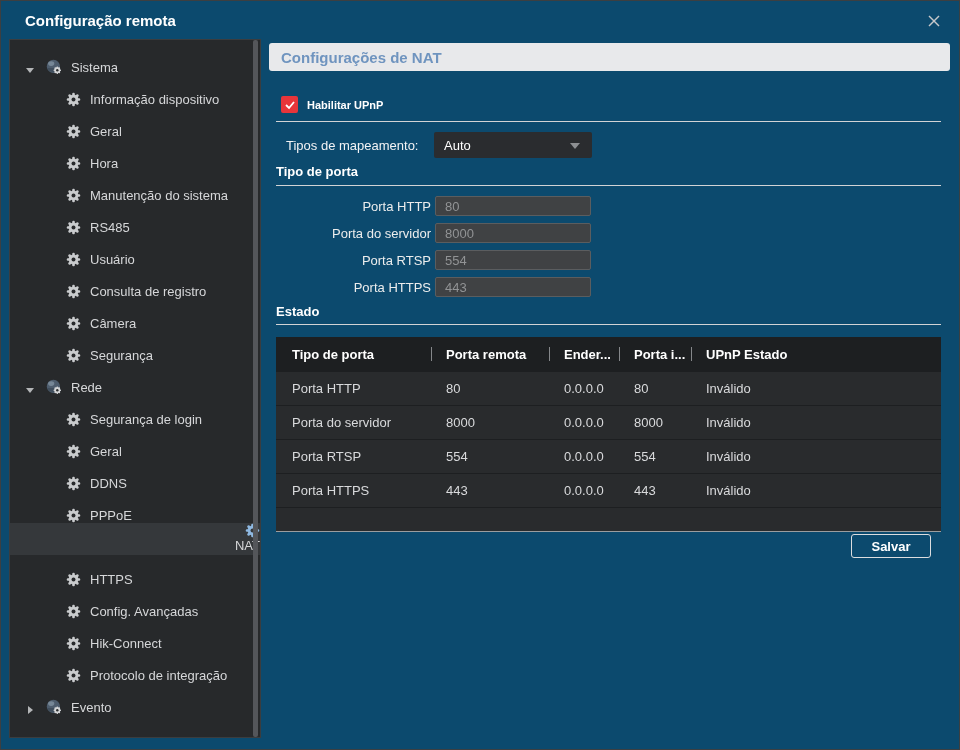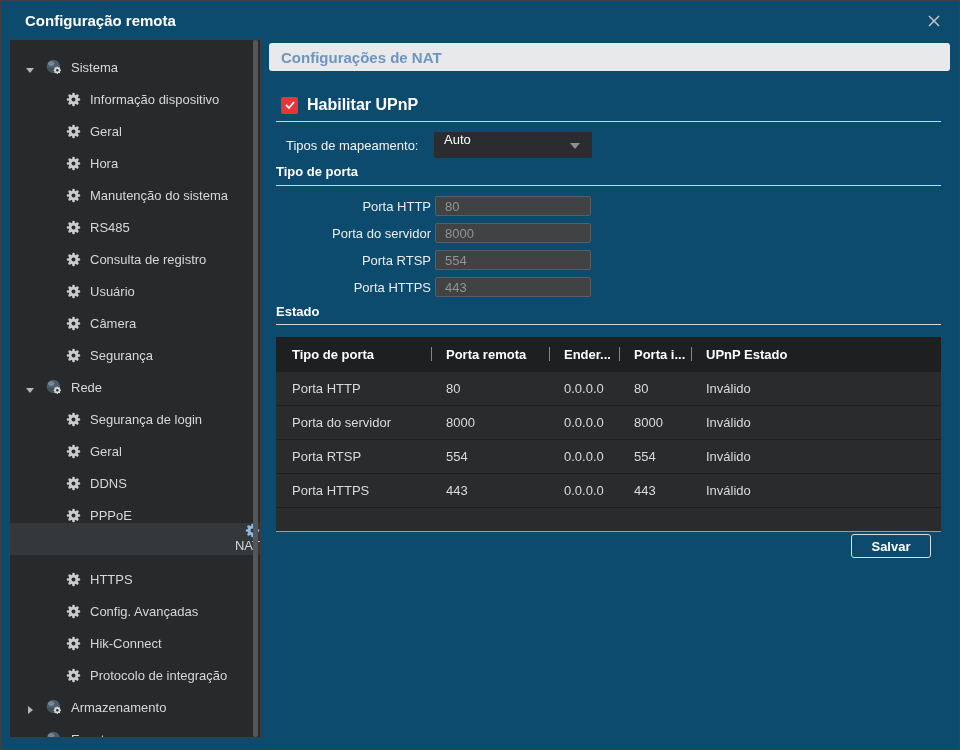--- a/index.html
+++ b/index.html
@@ -29,25 +29,25 @@
   .tree-row.child .node-icon{margin-left:56px;}
   .tree-label{margin-left:9px;font-size:13px;color:#d6d7d9;white-space:nowrap;}
   
   .main{position:absolute;left:268px;top:0;width:682px;height:100%;}
   .section-header{position:absolute;left:0;top:42px;width:681px;height:28px;box-sizing:border-box;
     background:#e8e9eb;border-radius:3px;display:flex;align-items:center;}
   .section-header span{margin-left:12px;font-size:15px;font-weight:bold;color:#6f94bf;}
   .upnp-row{position:absolute;left:12px;top:95px;display:flex;align-items:center;cursor:pointer;}
   .checkbox{width:17px;height:17px;background:var(--accent-red,#e8353a);border-radius:2px;
     display:flex;align-items:center;justify-content:center;flex:none;}
-  .upnp-row label{margin-left:9px;font-size:16px;font-weight:bold;color:#fff;cursor:pointer;}
+  .upnp-row label{margin-left:9px;font-size:11px;font-weight:bold;color:#fff;cursor:pointer;}
   .divider{position:absolute;left:7px;width:665px;height:1px;background:#d2d3d5;}
   .map-label{position:absolute;left:17px;top:137px;font-size:13px;color:#f2f3f5;}
   .dropdown{position:absolute;left:165px;top:131px;width:158px;height:26px;box-sizing:border-box;
-    background:#2a2c2f;border-radius:2px;display:flex;cursor:pointer;}
+    background:#2a2c2f;border-radius:2px;display:flex;align-items:center;cursor:pointer;}
   .dropdown .value{margin-left:10px;font-size:13px;color:#fff;}
   .dropdown .caret{position:absolute;right:12px;top:11px;width:0;height:0;
     border-left:5px solid transparent;border-right:5px solid transparent;border-top:6px solid #8d8f92;}
   .group-title{position:absolute;left:7px;font-size:13px;font-weight:bold;color:#fff;}
   .port-row{position:absolute;height:20px;display:flex;align-items:center;}
   .port-label{width:155px;text-align:right;font-size:13px;color:#eceded;flex:none;}
   .port-input{margin-left:4px;width:156px;height:20px;box-sizing:border-box;background:#404244;
     border:1px solid #5b5d5f;border-radius:2px;color:#919395;font-size:13px;padding:0 0 0 9px;
     font-family:"Liberation Sans",sans-serif;}
   
@@ -183,36 +183,36 @@
               <g fill="#c9cbcd">
                 <rect x="6.6" y="0.8" width="2.8" height="14.4" rx="1.2"></rect>
                 <rect x="6.6" y="0.8" width="2.8" height="14.4" rx="1.2" transform="rotate(45 8 8)"></rect>
                 <rect x="6.6" y="0.8" width="2.8" height="14.4" rx="1.2" transform="rotate(90 8 8)"></rect>
                 <rect x="6.6" y="0.8" width="2.8" height="14.4" rx="1.2" transform="rotate(135 8 8)"></rect>
                 <circle cx="8" cy="8" r="5.2"></circle>
               </g>
               <circle cx="8" cy="8" r="2.1" fill="#27292b"></circle>
             </svg>
           </span>
+          <span class="tree-label">Usuário</span>
+        </div>
+        <div class="tree-row child">
+          <span class="node-icon">
+            <svg width="15" height="15" viewBox="0 0 16 16">
+              <g fill="#c9cbcd">
+                <rect x="6.6" y="0.8" width="2.8" height="14.4" rx="1.2"></rect>
+                <rect x="6.6" y="0.8" width="2.8" height="14.4" rx="1.2" transform="rotate(45 8 8)"></rect>
+                <rect x="6.6" y="0.8" width="2.8" height="14.4" rx="1.2" transform="rotate(90 8 8)"></rect>
+                <rect x="6.6" y="0.8" width="2.8" height="14.4" rx="1.2" transform="rotate(135 8 8)"></rect>
+                <circle cx="8" cy="8" r="5.2"></circle>
+              </g>
+              <circle cx="8" cy="8" r="2.1" fill="#27292b"></circle>
+            </svg>
+          </span>
           <span class="tree-label">Consulta de registro</span>
-        </div>
-        <div class="tree-row child">
-          <span class="node-icon">
-            <svg width="15" height="15" viewBox="0 0 16 16">
-              <g fill="#c9cbcd">
-                <rect x="6.6" y="0.8" width="2.8" height="14.4" rx="1.2"></rect>
-                <rect x="6.6" y="0.8" width="2.8" height="14.4" rx="1.2" transform="rotate(45 8 8)"></rect>
-                <rect x="6.6" y="0.8" width="2.8" height="14.4" rx="1.2" transform="rotate(90 8 8)"></rect>
-                <rect x="6.6" y="0.8" width="2.8" height="14.4" rx="1.2" transform="rotate(135 8 8)"></rect>
-                <circle cx="8" cy="8" r="5.2"></circle>
-              </g>
-              <circle cx="8" cy="8" r="2.1" fill="#27292b"></circle>
-            </svg>
-          </span>
-          <span class="tree-label">Usuário</span>
         </div>
         <div class="tree-row child">
           <span class="node-icon">
             <svg width="15" height="15" viewBox="0 0 16 16">
               <g fill="#c9cbcd">
                 <rect x="6.6" y="0.8" width="2.8" height="14.4" rx="1.2"></rect>
                 <rect x="6.6" y="0.8" width="2.8" height="14.4" rx="1.2" transform="rotate(45 8 8)"></rect>
                 <rect x="6.6" y="0.8" width="2.8" height="14.4" rx="1.2" transform="rotate(90 8 8)"></rect>
                 <rect x="6.6" y="0.8" width="2.8" height="14.4" rx="1.2" transform="rotate(135 8 8)"></rect>
                 <circle cx="8" cy="8" r="5.2"></circle>
@@ -383,39 +383,20 @@
                 <rect x="6.6" y="0.8" width="2.8" height="14.4" rx="1.2"></rect>
                 <rect x="6.6" y="0.8" width="2.8" height="14.4" rx="1.2" transform="rotate(45 8 8)"></rect>
                 <rect x="6.6" y="0.8" width="2.8" height="14.4" rx="1.2" transform="rotate(90 8 8)"></rect>
                 <rect x="6.6" y="0.8" width="2.8" height="14.4" rx="1.2" transform="rotate(135 8 8)"></rect>
                 <circle cx="8" cy="8" r="5.2"></circle>
               </g>
               <circle cx="8" cy="8" r="2.1" fill="#27292b"></circle>
             </svg>
           </span>
           <span class="tree-label">Protocolo de integração</span>
-        </div>
-        <div class="tree-row root">
-          <span class="arrow right"></span>
-          <span class="node-icon">
-            <svg width="16" height="16" viewBox="0 0 16 16">
-              <circle cx="7.4" cy="7.4" r="6.6" fill="#4e5d6e"></circle>
-              <ellipse cx="5.2" cy="4.6" rx="3.1" ry="2.3" fill="#8496a6" opacity="0.75"></ellipse>
-              <path d="M1.2 9 A6.6 6.6 0 0 0 13.4 9" fill="#3a4856" opacity="0.7"></path>
-              <g fill="#d3d5d7">
-                <circle cx="11.3" cy="11.3" r="3"></circle>
-                <rect x="10.5" y="7.6" width="1.6" height="7.4" rx="0.7"></rect>
-                <rect x="10.5" y="7.6" width="1.6" height="7.4" rx="0.7" transform="rotate(45 11.3 11.3)"></rect>
-                <rect x="10.5" y="7.6" width="1.6" height="7.4" rx="0.7" transform="rotate(90 11.3 11.3)"></rect>
-                <rect x="10.5" y="7.6" width="1.6" height="7.4" rx="0.7" transform="rotate(135 11.3 11.3)"></rect>
-              </g>
-              <circle cx="11.3" cy="11.3" r="1.2" fill="#2a2c2e"></circle>
-            </svg>
-          </span>
-          <span class="tree-label">Armazenamento</span>
         </div>
         <div class="tree-row root">
           <span class="arrow right"></span>
           <span class="node-icon">
             <svg width="16" height="16" viewBox="0 0 16 16">
               <circle cx="7.4" cy="7.4" r="6.6" fill="#4e5d6e"></circle>
               <ellipse cx="5.2" cy="4.6" rx="3.1" ry="2.3" fill="#8496a6" opacity="0.75"></ellipse>
               <path d="M1.2 9 A6.6 6.6 0 0 0 13.4 9" fill="#3a4856" opacity="0.7"></path>
               <g fill="#d3d5d7">
                 <circle cx="11.3" cy="11.3" r="3"></circle>

